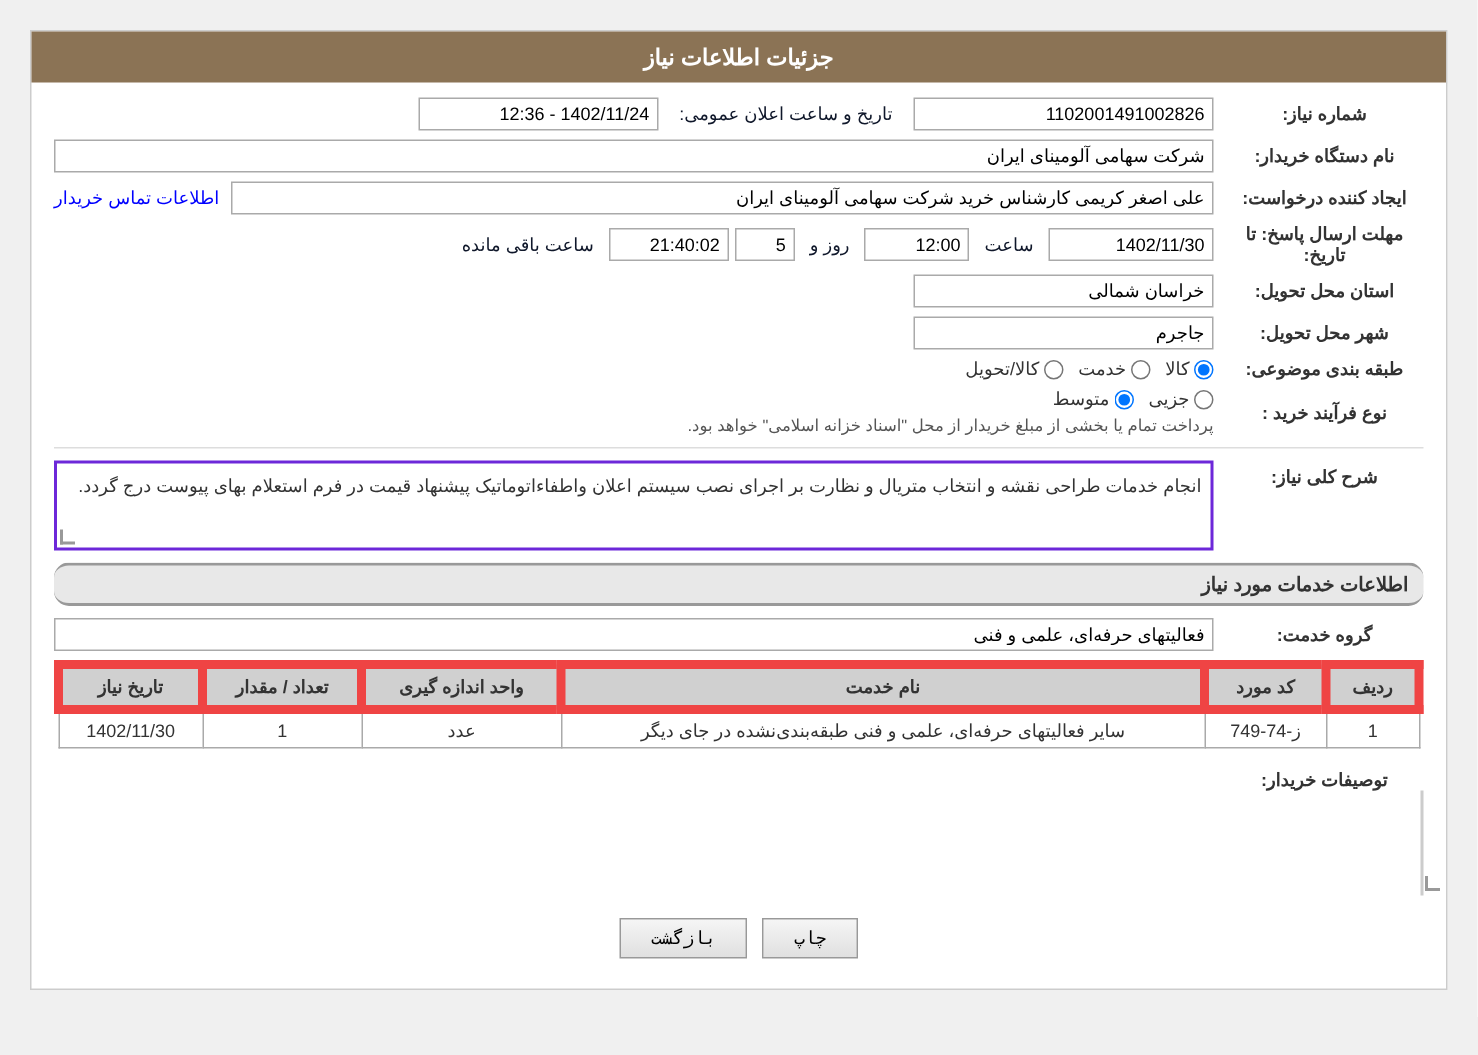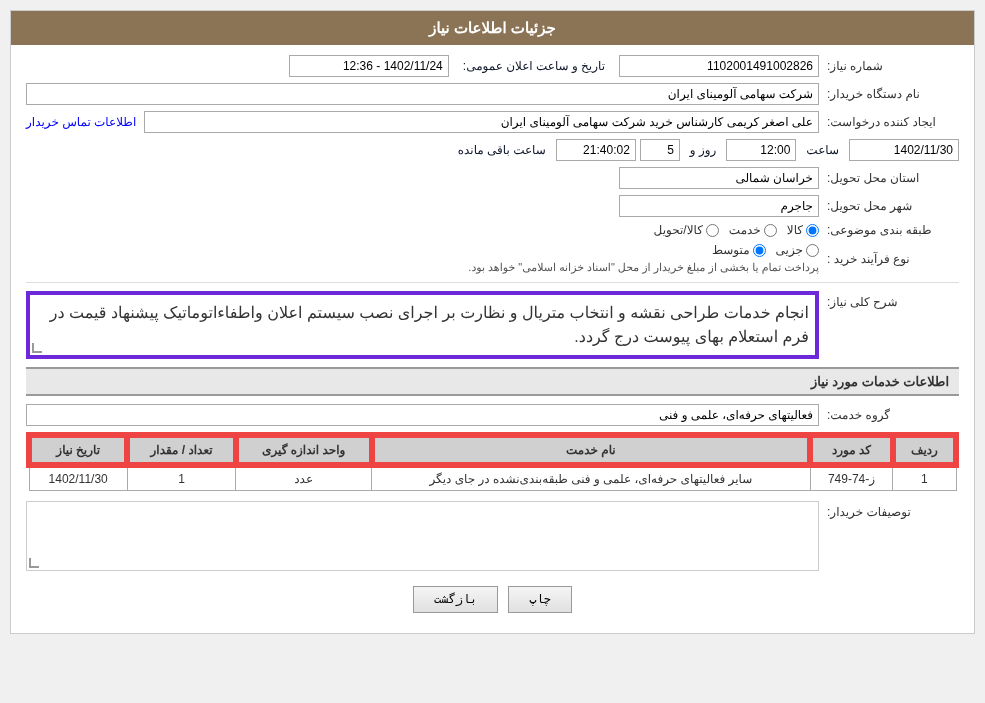--- a/index.html
+++ b/index.html
@@ -6,21 +6,21 @@
     body {
       font-family: Tahoma, Arial, sans-serif;
       font-size: 12px;
       background: #f0f0f0;
       direction: rtl;
       color: #333;
     }
     .page-wrapper {
       width: 985px;
       margin: 0 auto;
-      padding: 10px;
+      padding: 20px;
     }
     .main-container {
       background: #fff;
       border: 1px solid #ccc;
     }
     .header-bar {
       background: #8B7355;
       color: #fff;
       text-align: center;
       padding: 8px 15px;
@@ -31,23 +31,23 @@
       padding: 10px 15px;
     }
     .form-row {
       display: flex;
       align-items: center;
       margin-bottom: 6px;
       direction: rtl;
     }
     .label-col {
       width: 140px;
-      text-align: left;
+      text-align: center;
       color: #333;
-      font-weight: normal;
+      font-weight: bold;
       padding-left: 8px;
       flex-shrink: 0;
     }
     .field-col {
       flex: 1;
       display: flex;
       align-items: center;
       direction: rtl;
     }
     .input-box {
@@ -84,29 +84,30 @@
       gap: 3px;
     }
     .section-title {
       background: #e8e8e8;
       border-top: 2px solid #999;
       border-bottom: 2px solid #999;
       padding: 5px 10px;
       font-weight: bold;
       margin: 8px 0;
       font-size: 13px;
+      border-radius: 10px;
     }
     .description-box {
-      border: 4px solid #6d28d9;
+      border: 2px solid #6d28d9;
       background: #fff;
       min-height: 60px;
       width: 100%;
       padding: 6px;
       direction: rtl;
-      font-size: 16px;
+      font-size: 12px;
       line-height: 1.5;
       position: relative;
     }
     .description-box .resize-handle {
       position: absolute;
       bottom: 2px;
       left: 2px;
       width: 10px;
       height: 10px;
       border-bottom: 2px solid #999;
@@ -201,20 +202,21 @@
 
       <div class="form-row">
         <div class="label-col">ایجاد کننده درخواست:</div>
         <div class="field-col" style="gap:8px;">
           <input type="text" class="input-box" style="flex: 1 1 0%;" readonly="" value="علی اصغر کریمی کارشناس خرید شرکت سهامی آلومینای ایران">
           <span class="link-blue">اطلاعات تماس خریدار</span>
         </div>
       </div>
 
       <div class="form-row">
+        <div class="label-col">مهلت ارسال پاسخ: تا تاریخ:</div>
         <div class="field-col">
           <div class="date-time-row">
             <input type="text" class="input-box" style="width: 110px;" readonly="" value="1402/11/30">
             <span class="inline-label">ساعت</span>
             <input type="text" class="input-box" style="width: 70px;" readonly="" value="12:00">
             <span class="inline-label">روز و</span>
             <input type="text" class="input-box" style="width: 40px;" value="5" readonly="">
             <input type="text" class="input-box" style="width: 80px;" readonly="" value="21:40:02">
             <span class="inline-label">ساعت باقی مانده</span>
           </div>
@@ -310,21 +312,21 @@
               <td>1</td>
               <td>ز-74-749</td>
               <td>سایر فعالیتهای حرفه‌ای، علمی و فنی طبقه‌بندی‌نشده در جای دیگر</td>
               <td>عدد</td>
               <td>1</td>
               <td>1402/11/30</td>
             </tr>
           </tbody>
       </table>
 
-      <div class="form-row" style="align-items:flex-start; margin-top:10px;">
+      <div class="form-row" style="align-items:flex-start; margin-top:10px;flex-direction:column;">
         <div class="label-col" style="padding-top:4px;">توصیفات خریدار:</div>
         <div class="field-col">
           <div class="buyer-comment-box">
             <div class="resize-handle"></div>
           </div>
         </div>
       </div>
 
       <div class="button-row">
         <button class="btn">چاپ</button>

